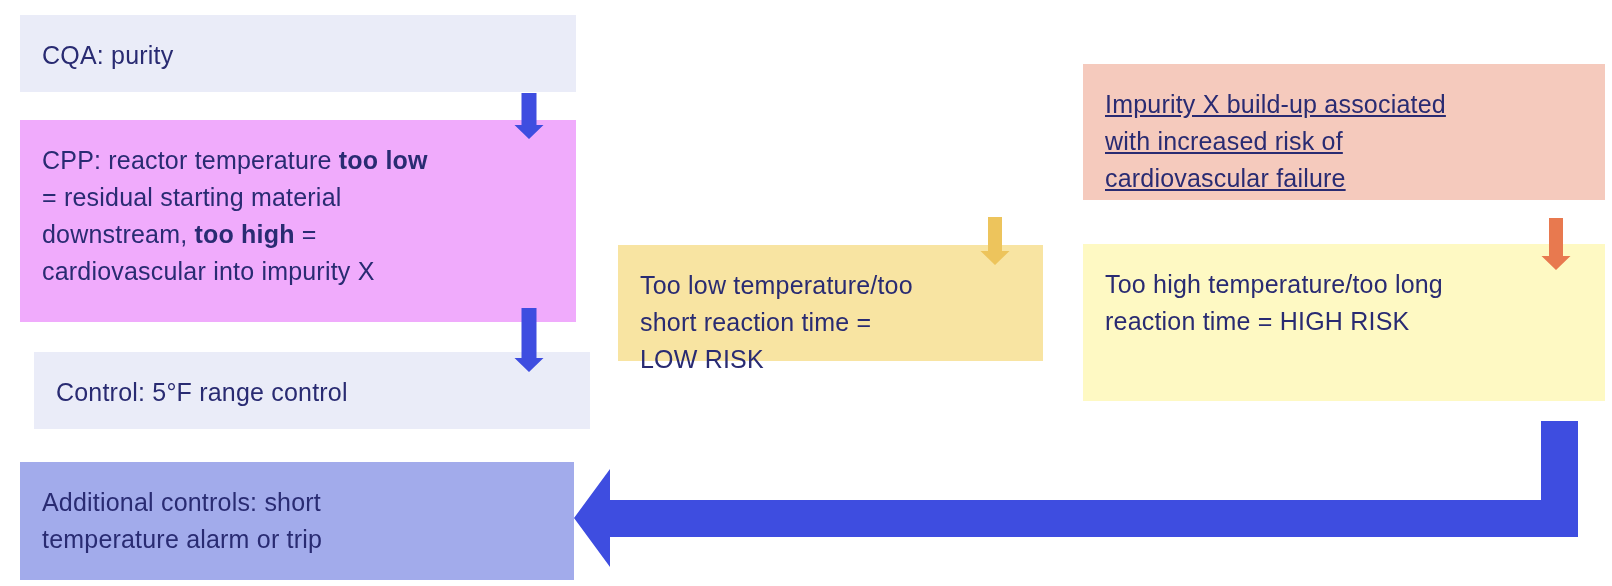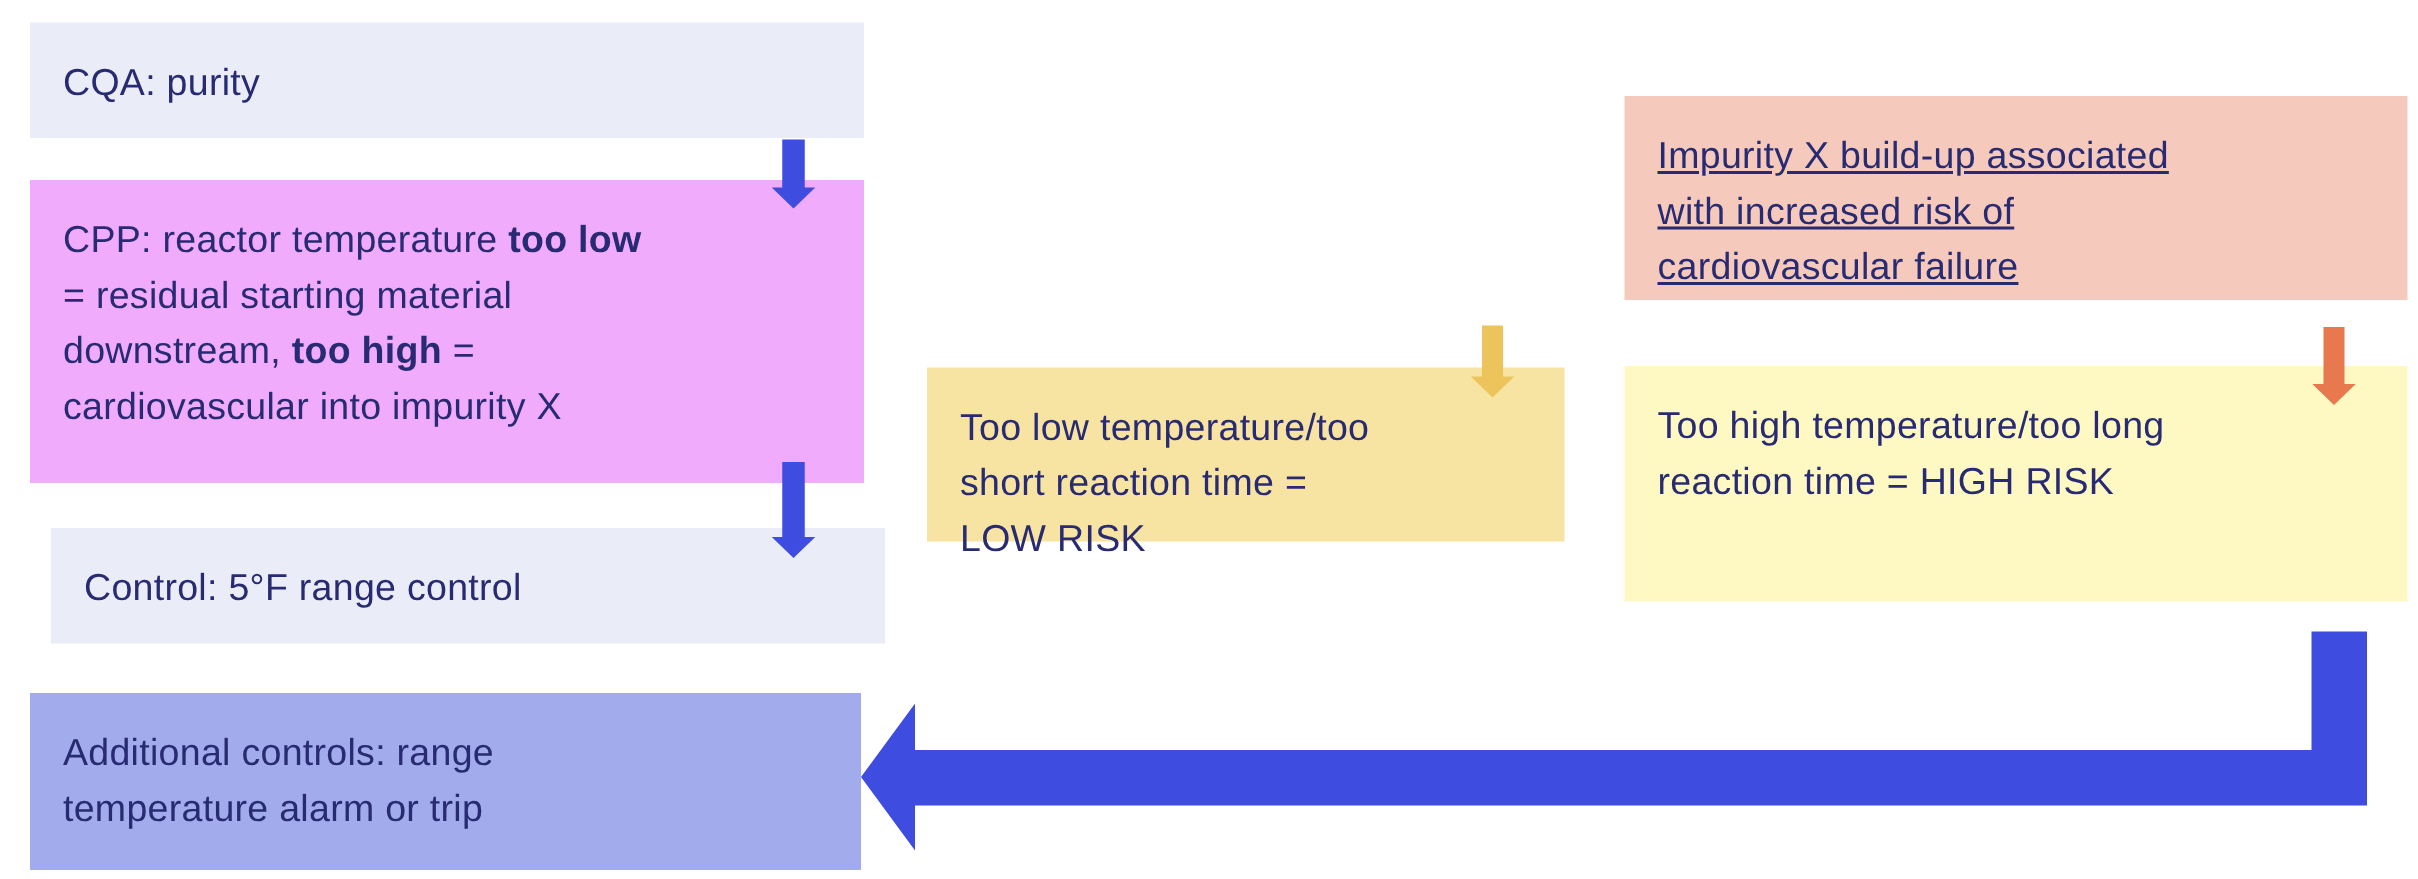--- a/index.html
+++ b/index.html
@@ -57,21 +57,21 @@
     <span class="line">= residual starting material</span>
     <span class="line"><span>downstream, </span><b>too high</b><span> =</span></span>
     <span class="line">cardiovascular into impurity X</span>
   </div>
 
   <div class="box" id="control-box" style="background-color: rgb(234, 236, 248);">
     <span class="line">Control: 5°F range control</span>
   </div>
 
   <div class="box" id="additional-box" style="background-color: rgb(162, 171, 235);">
-    <span class="line">Additional controls: range</span>
+    <span class="line">Additional controls: short</span>
     <span class="line">temperature alarm or trip</span>
   </div>
 
 
   <div class="box" id="mid-risk-box" style="background-color: rgb(248, 228, 162);">
     <span class="line">Too low temperature/too</span>
     <span class="line">short reaction time =</span>
     <span class="line">LOW RISK</span>
   </div>
 

